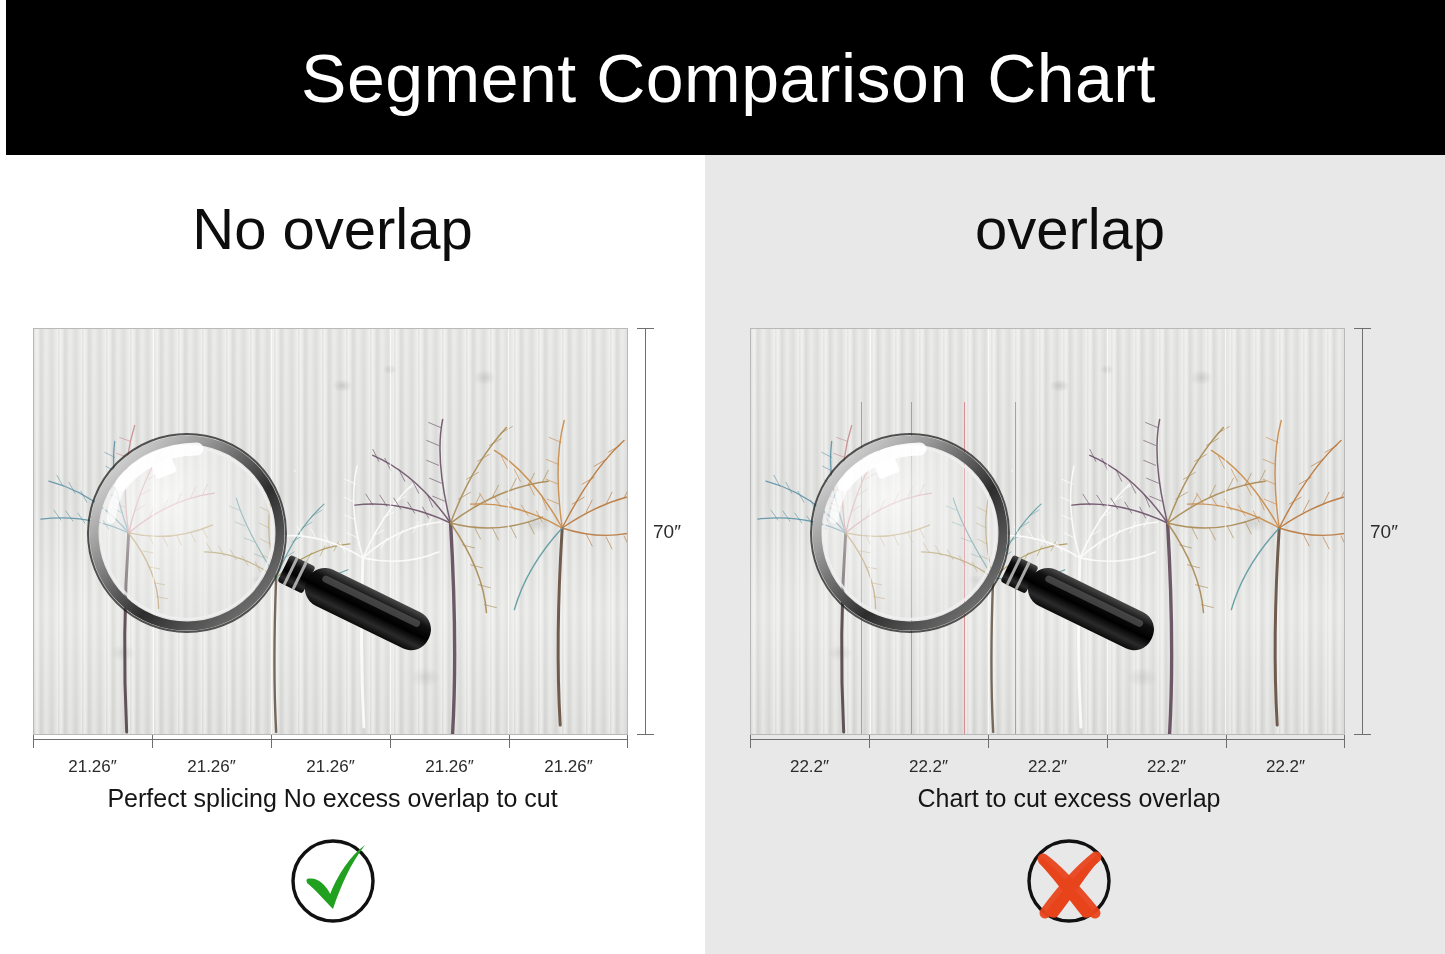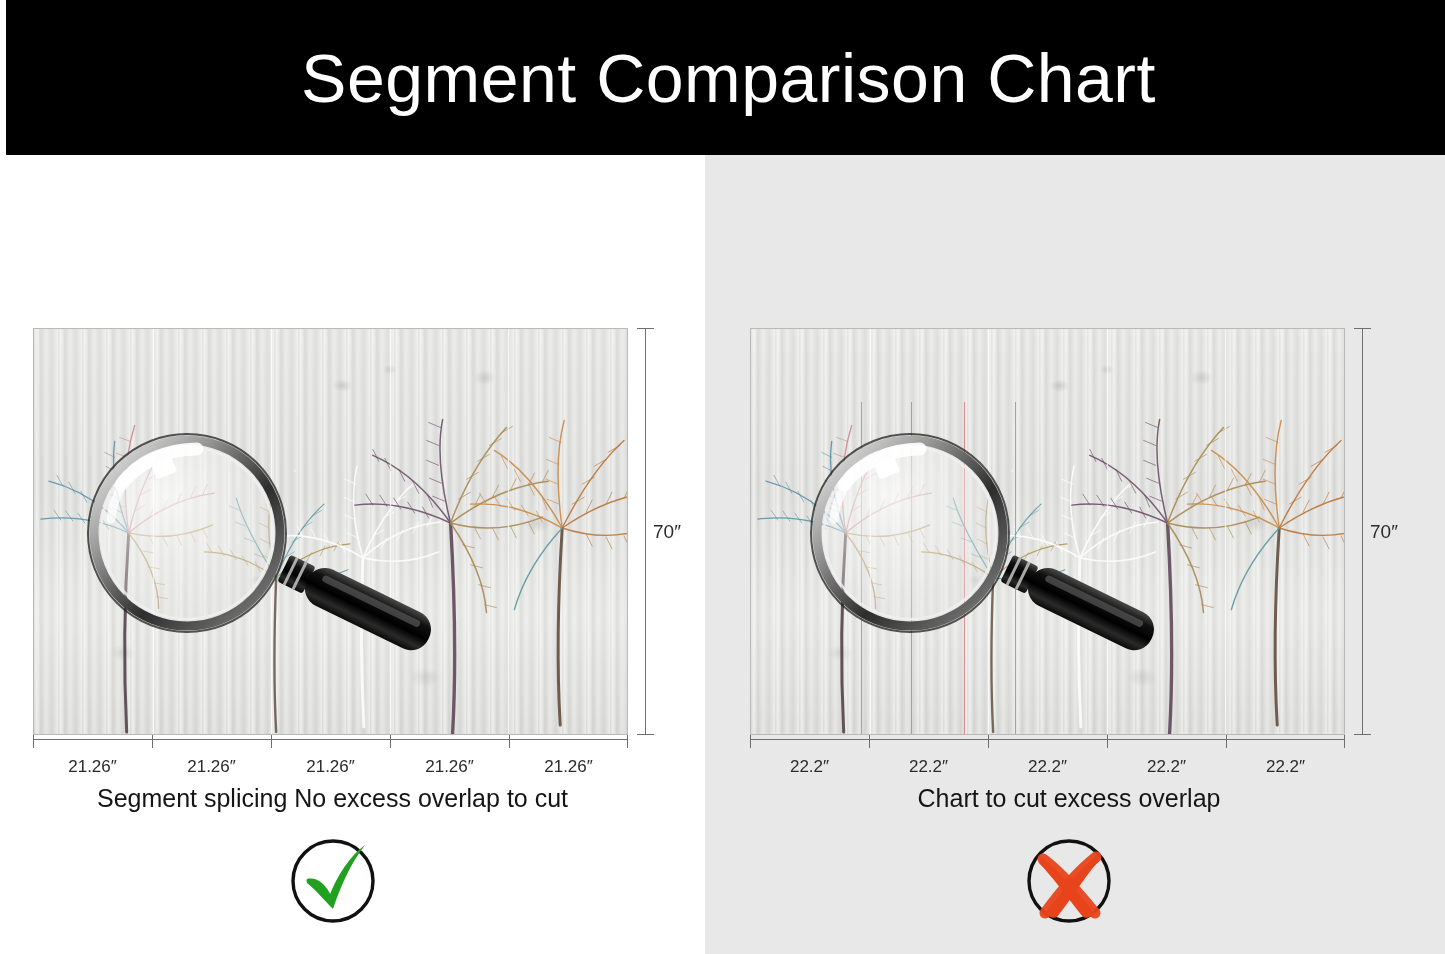--- a/index.html
+++ b/index.html
@@ -181,20 +181,21 @@
 <body>
 
 <div id="root">
 
   <div class="banner">
     <div class="banner-title">Segment Comparison Chart</div>
   </div>
 
   <div class="panel panel-left">
 
+    <div class="panel-heading">No overlap</div>
 
     <div class="figure fig-left">
 
       <div class="art">
         <svg class="palms" viewBox="0 0 595 407" preserveAspectRatio="none">
           <defs>
             <g id="frondL">
               <path d="M0 0 C 30 -4 62 -14 92 -30" stroke-width="1.6" fill="none"></path>
             </g>
           </defs>
@@ -407,33 +408,34 @@
       </div>
     </div>
 
     <div class="ruler-v rv-left" style="top:173px;height:407px;">
       <div class="axis"></div>
       <div class="cap cap-top"></div>
       <div class="cap cap-bot"></div>
       <div class="v-label">70″</div>
     </div>
 
-    <div class="caption">Segment splicing No excess overlap to cut</div>
+    <div class="caption">Perfect splicing No excess overlap to cut</div>
 
     <div class="verdict">
       <svg width="96" height="96" viewBox="0 0 96 96">
         <circle cx="48" cy="48" r="40" fill="none" stroke="#111111" stroke-width="3.4"></circle>
         <path d="M22 50 C 30 46 38 52 44 64 C 52 42 66 22 80 12 C 66 30 56 52 48 76 C 38 66 30 56 22 50 Z" fill="#22a020"></path>
         <path d="M24 48 C 33 47 40 55 45 66" stroke="#22a020" stroke-width="5" fill="none" stroke-linecap="round"></path>
       </svg>
     </div>
   </div>
 
   <div class="panel panel-right">
 
+    <div class="panel-heading">overlap</div>
 
     <div class="figure fig-right">
 
       <div class="art">
         <svg class="palms" viewBox="0 0 595 407" preserveAspectRatio="none">
           <g stroke-linecap="round">
             <g transform="translate(95,205)">
               <path d="M0 0 C -4 60 -6 120 -2 200" stroke="#4a3a42" stroke-width="3" fill="none" opacity="0.85"></path>
               <g fill="none" stroke-width="1.3" opacity="0.9">
                 <g stroke="#5d93a6">

